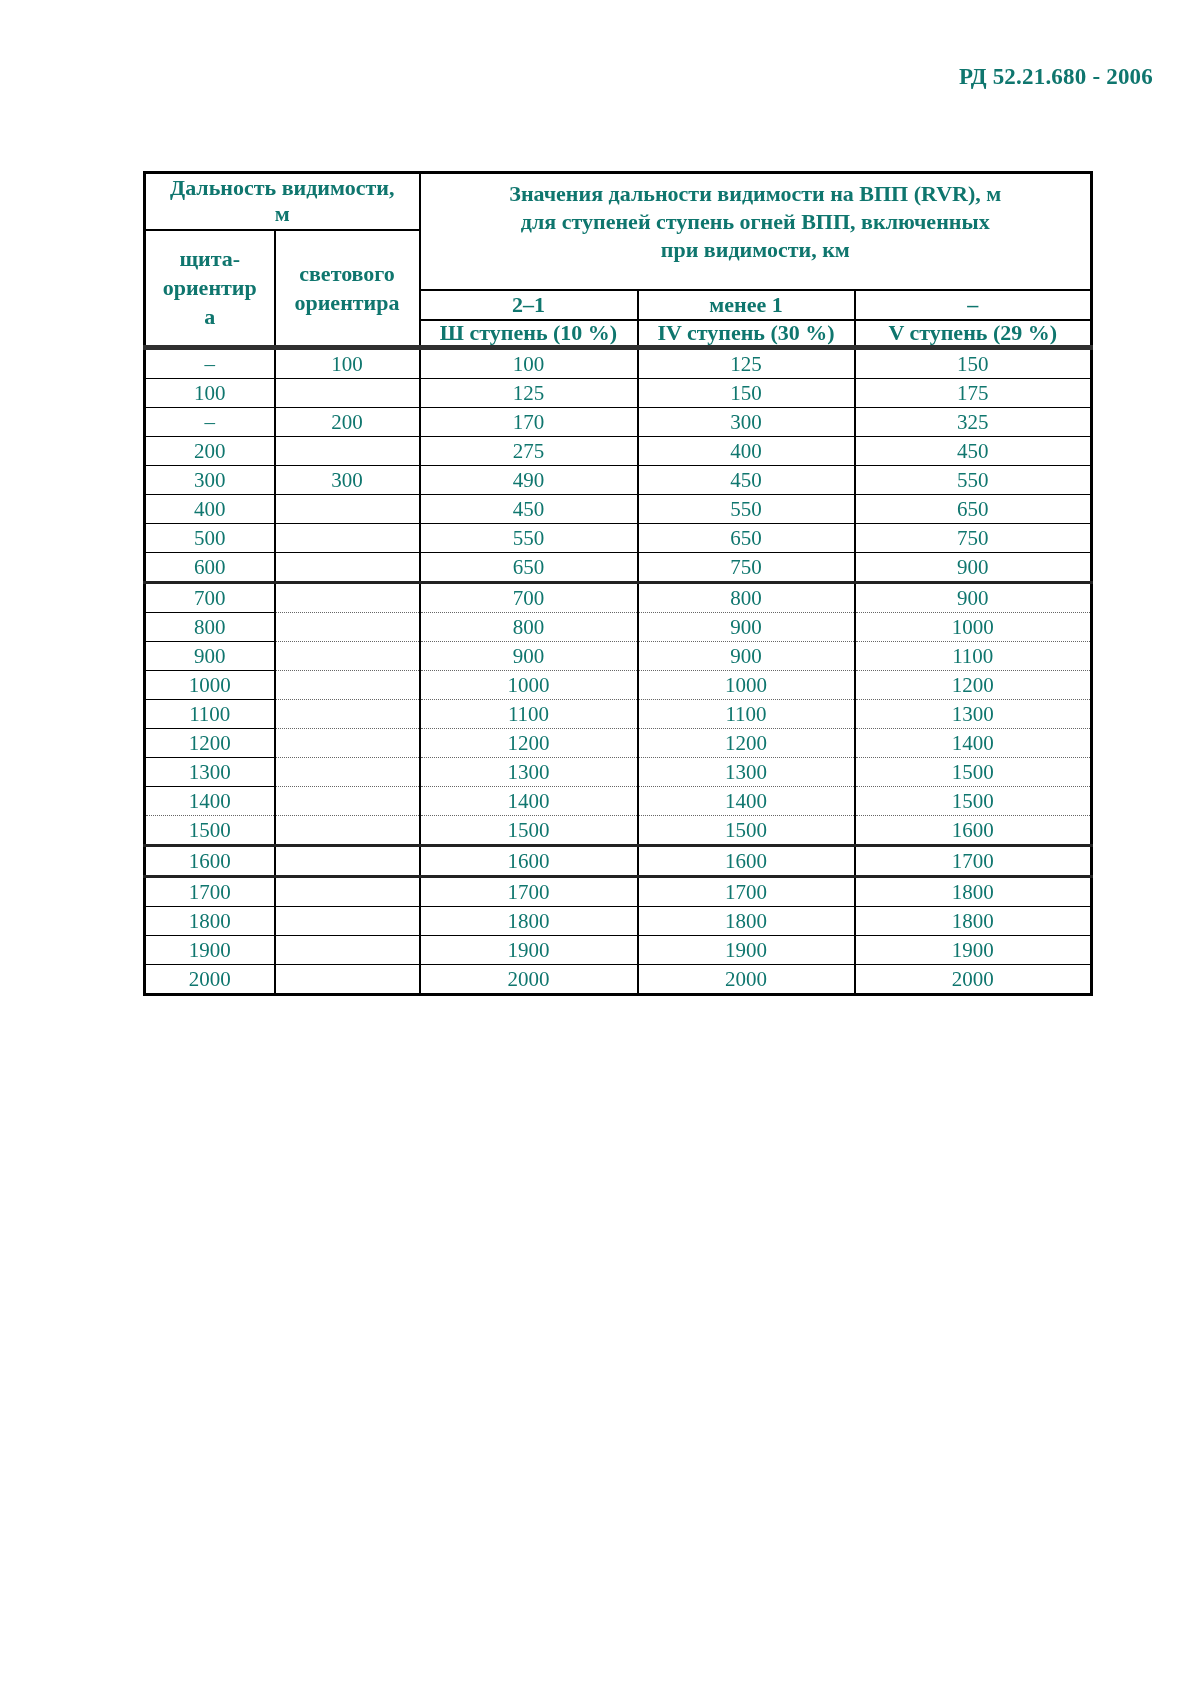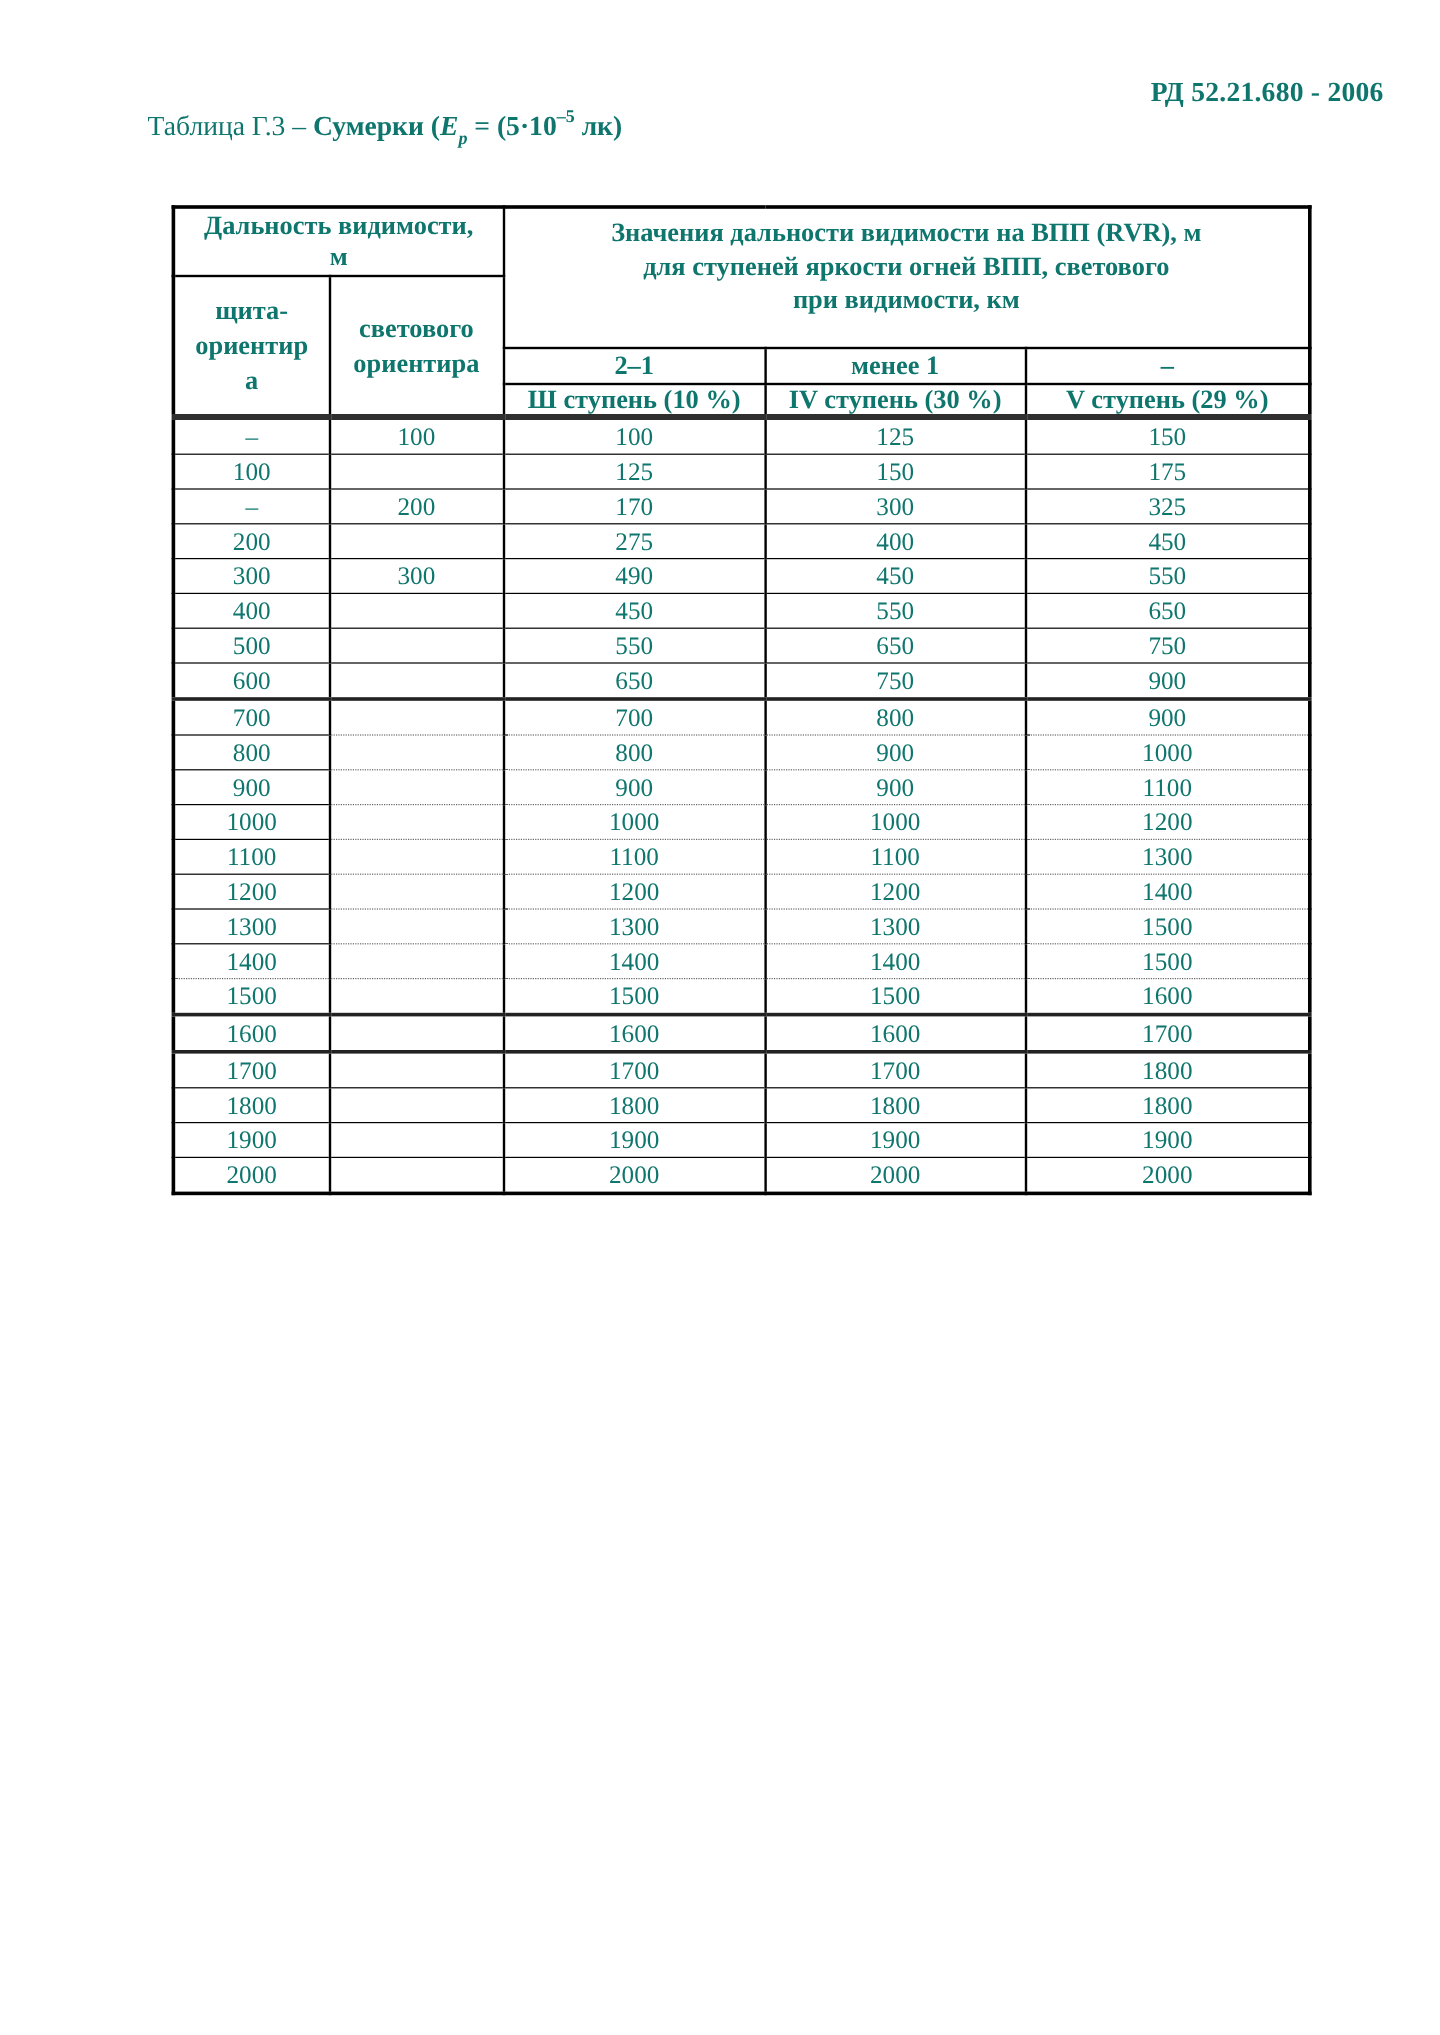--- a/index.html
+++ b/index.html
@@ -70,36 +70,35 @@
     font-size:43px;font-weight:normal;
   }
 </style>
 </head>
 <body>
 
 <div class="page">
 
   <div class="doc-code">РД 52.21.680 - 2006</div>
 
-  <div class="caption"><span>Таблица Г.3 – </span><b>Сумерки (</b><span class="var">E</span><sub>p</sub><b> = (5·10</b><sup>–5</sup><b> лк)</b></div>
 
   <table class="rvr">
     <colgroup>
       <col style="width:130px">
         <col style="width:145px">
         <col style="width:218px">
         <col style="width:217px">
         <col style="width:237px">
     </colgroup>
     <thead>
       <tr class="hr1">
         <th colspan="2" class="pre groupL">Дальность видимости,
 м</th>
         <th colspan="3" rowspan="2" class="pre groupR">Значения дальности видимости на ВПП (RVR), м
-для ступеней яркости огней ВПП, светового
+для ступеней ступень огней ВПП, включенных
 при видимости, км</th>
       </tr>
       <tr class="hr2">
         <th rowspan="3" class="pre shield deep">щита-
 ориентир
 а</th>
         <th rowspan="3" class="pre light deep">светового
 ориентира</th>
       </tr>
       <tr class="hr3">

